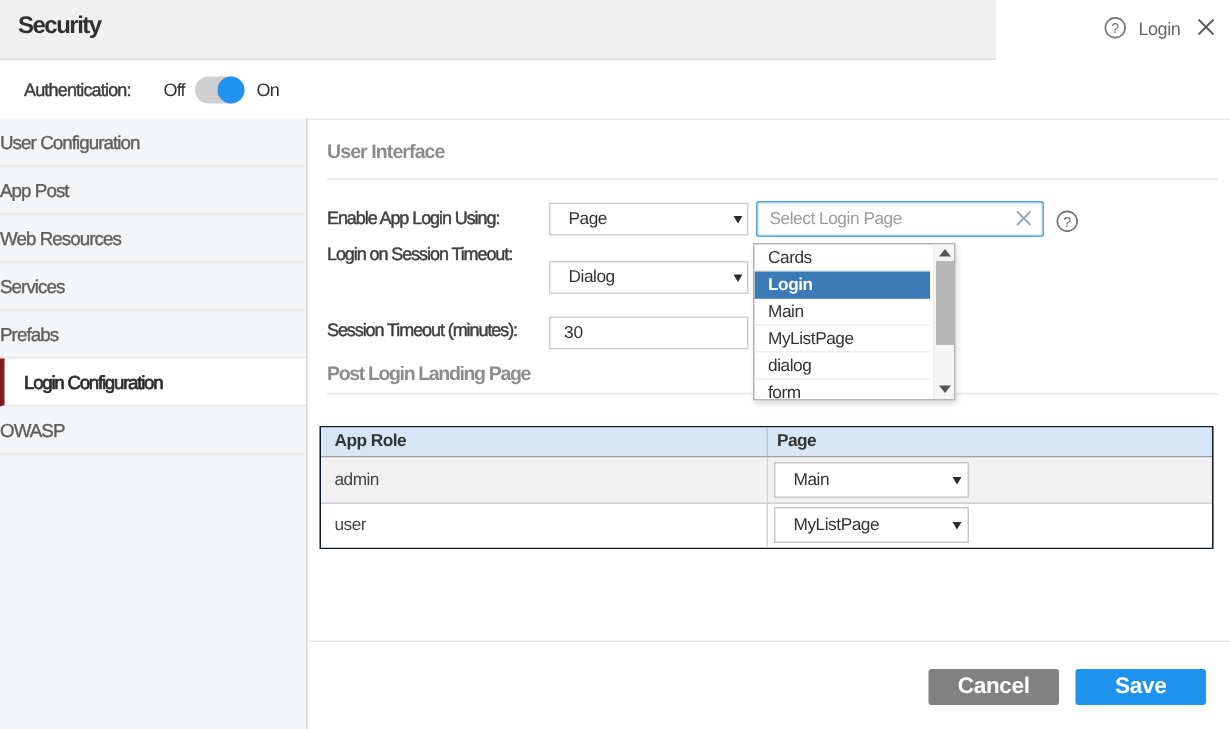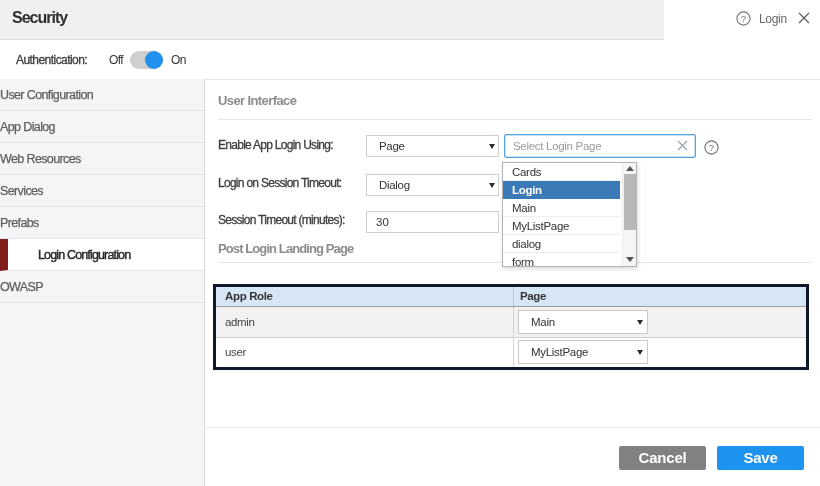--- a/index.html
+++ b/index.html
@@ -15,21 +15,21 @@
 
 .authlabel { position:absolute; left:16px; top:54px; font-size:12px; line-height:13px; color:#3d3d3d; letter-spacing:-0.55px; -webkit-text-stroke:0.3px #3d3d3d; }
 .offtxt { position:absolute; left:109px; top:54px; font-size:12px; line-height:13px; color:#333; letter-spacing:-0.55px; }
 .ontxt { position:absolute; left:171px; top:54px; font-size:12px; line-height:13px; color:#333; letter-spacing:-0.55px; }
 .toggle { position:absolute; left:130px; top:51px; width:33px; height:18px; background:#cfcfcf; border-radius:9px; }
 .knob { position:absolute; right:0px; top:0px; width:18px; height:18px; border-radius:50%; background:#2192ef; }
 
 
 .sidebar { position:absolute; top:79px; left:0; width:205px; height:407px; background:#f4f5f6; border-right:1px solid #d9d9d9; }
 .sitem { height:32px; line-height:32px; font-size:12.5px; color:#5e5e5e; letter-spacing:-0.62px; -webkit-text-stroke:0.25px #5e5e5e; border-bottom:1px solid #e6e6e6; }
-.sitem.active { background:#fff; color:#2b2b2b; letter-spacing:-0.85px; -webkit-text-stroke:0.45px #2b2b2b; border-left:8px solid #7f1d1d; padding-left:30px; }
+.sitem.active { background:#fff; color:#2b2b2b; letter-spacing:-0.85px; -webkit-text-stroke:0.45px #2b2b2b; border-left:3px solid #7f1d1d; padding-left:13px; }
 
 
 .h1 { position:absolute; left:218px; font-size:13px; line-height:14px; font-weight:bold; color:#8c8c8c; }
 .rule { position:absolute; left:218px; width:594px; height:1px; background:#e6e6e6; }
 .flabel { position:absolute; left:218px; font-size:12px; line-height:14px; color:#3f3f3f; letter-spacing:-0.72px; -webkit-text-stroke:0.3px #3f3f3f; }
 .selbox { position:absolute; left:366px; width:133px; height:22px; background:#fff; border:1px solid #cfcfcf; font-size:11.5px; color:#333; line-height:20px; padding-left:12px; letter-spacing:-0.3px; }
 .selbox .tri { position:absolute; right:3px; top:8px; width:0; height:0; border-left:3.5px solid transparent; border-right:3.5px solid transparent; border-top:5px solid #2b2b2b; }
 .txtinput { position:absolute; left:366px; width:133px; height:22px; background:#fff; border:1px solid #cfcfcf; font-size:11.5px; color:#333; line-height:20px; padding-left:9px; }
 
 .search { position:absolute; left:504px; top:134px; width:192px; height:24px; border:1px solid #55a3e1; border-radius:2px; background:#fff; box-shadow:inset 0 0 0 0.5px #8ec4ec;padding-left:44px; }
@@ -39,21 +39,21 @@
 
 .dd { position:absolute; left:502px; top:162px; width:135px; height:105px; background:#fff; border:1px solid #b3b3b3; box-shadow:1px 2px 4px rgba(0,0,0,0.15); overflow:hidden; }
 .dditem { height:18px; line-height:18px; padding-left:9px; font-size:11.5px; color:#333; border-bottom:1px solid #ededed; width:117px; letter-spacing:-0.3px; }
 .dditem.sel { background:#3c7ab7; color:#fff; font-weight:bold; border-bottom:1px solid #3c7ab7; }
 .ddsb { position:absolute; right:0; top:0; width:14px; height:103px; background:#f5f5f5; border-left:1px solid #ececec; }
 .ddbtn { position:absolute; width:14px; height:16px; background:#f5f5f5; }
 .ddthumb { position:absolute; left:1px; top:11px; width:12px; height:56px; background:#b7b7b7; }
 .arr { position:absolute; left:3px; width:0; height:0; border-left:4px solid transparent; border-right:4px solid transparent; }
 
 
-.tbl { position:absolute; left:213px; top:284px; width:596px; border:3px solid #0f172a; }
+.tbl { position:absolute; left:213px; top:284px; width:596px; border:1px solid #0f172a; }
 .thead { height:20px; background:#d6e6f4; border-bottom:1px solid #9f9f9f; position:relative; }
 .thead .c1, .trow .c1 { position:absolute; left:9px; top:0; font-size:11.5px; letter-spacing:-0.35px; }
 .thead .c2, .trow .c2 { position:absolute; left:304px; top:0; font-size:11.5px; letter-spacing:-0.35px; }
 .thead div { font-weight:bold; color:#333; line-height:19px; }
 .tsplit { position:absolute; left:297px; top:0; bottom:0; width:1px; background:#b9c9d6; }
 .trow { position:relative; }
 .trow .rl { font-size:11.5px; color:#444; }
 .row1 { height:31px; background:#f1f1f1; border-bottom:1px solid #cfcfcf; }
 .row2 { height:29px; background:#fff; }
 .trow .tsplit { background:#d4d4d4; }
@@ -84,21 +84,21 @@
 <div class="abs" style="left:0;top:79px;width:820px;height:1px;background:#e7e7e9"></div>
 <div class="authlabel">Authentication:</div>
 <div class="offtxt">Off</div>
 <div class="toggle">
     <div class="knob"></div>
   </div>
 <div class="ontxt">On</div>
 
 <div class="sidebar">
   <div class="sitem">User Configuration</div>
-  <div class="sitem">App Dialog</div>
+  <div class="sitem">App Post</div>
   <div class="sitem">Web Resources</div>
   <div class="sitem">Services</div>
   <div class="sitem">Prefabs</div>
   <div class="sitem active">Login Configuration</div>
   <div class="sitem">OWASP</div>
 </div>
 
 <div class="h1" style="top:94px;letter-spacing:-0.6px">User Interface</div>
 <div class="rule" style="top:119px"></div>
 
@@ -108,21 +108,21 @@
     <span class="ph">Select Login Page</span>
   <svg class="abs" style="right:7px;top:5px" width="11" height="11" viewBox="0 0 11 11">
       <path d="M1 1 L10 10 M10 1 L1 10" stroke="#98a2ab" stroke-width="1.2"></path>
     </svg>
 </div>
 <svg class="qicon" width="15" height="15" viewBox="0 0 15 15">
   <circle cx="7.5" cy="7.5" r="6.6" fill="none" stroke="#6f6f6f" stroke-width="1.1"></circle>
   <text x="7.5" y="11" font-size="9.5" fill="#6f6f6f" text-anchor="middle" font-family="Liberation Sans">?</text>
 </svg>
 
-<div class="flabel" style="top:176px">Login on Session Timeout:</div>
+<div class="flabel" style="top:162px">Login on Session Timeout:</div>
 <div class="selbox" style="top:174px">Dialog<span class="tri"></span></div>
 
 <div class="flabel" style="top:213px">Session Timeout (minutes):</div>
 <div class="txtinput" style="top:211px">30</div>
 
 <div class="h1" style="top:242px;letter-spacing:-0.9px">Post Login Landing Page</div>
 <div class="rule" style="top:262px"></div>
 
 <div class="tbl">
   <div class="thead">

